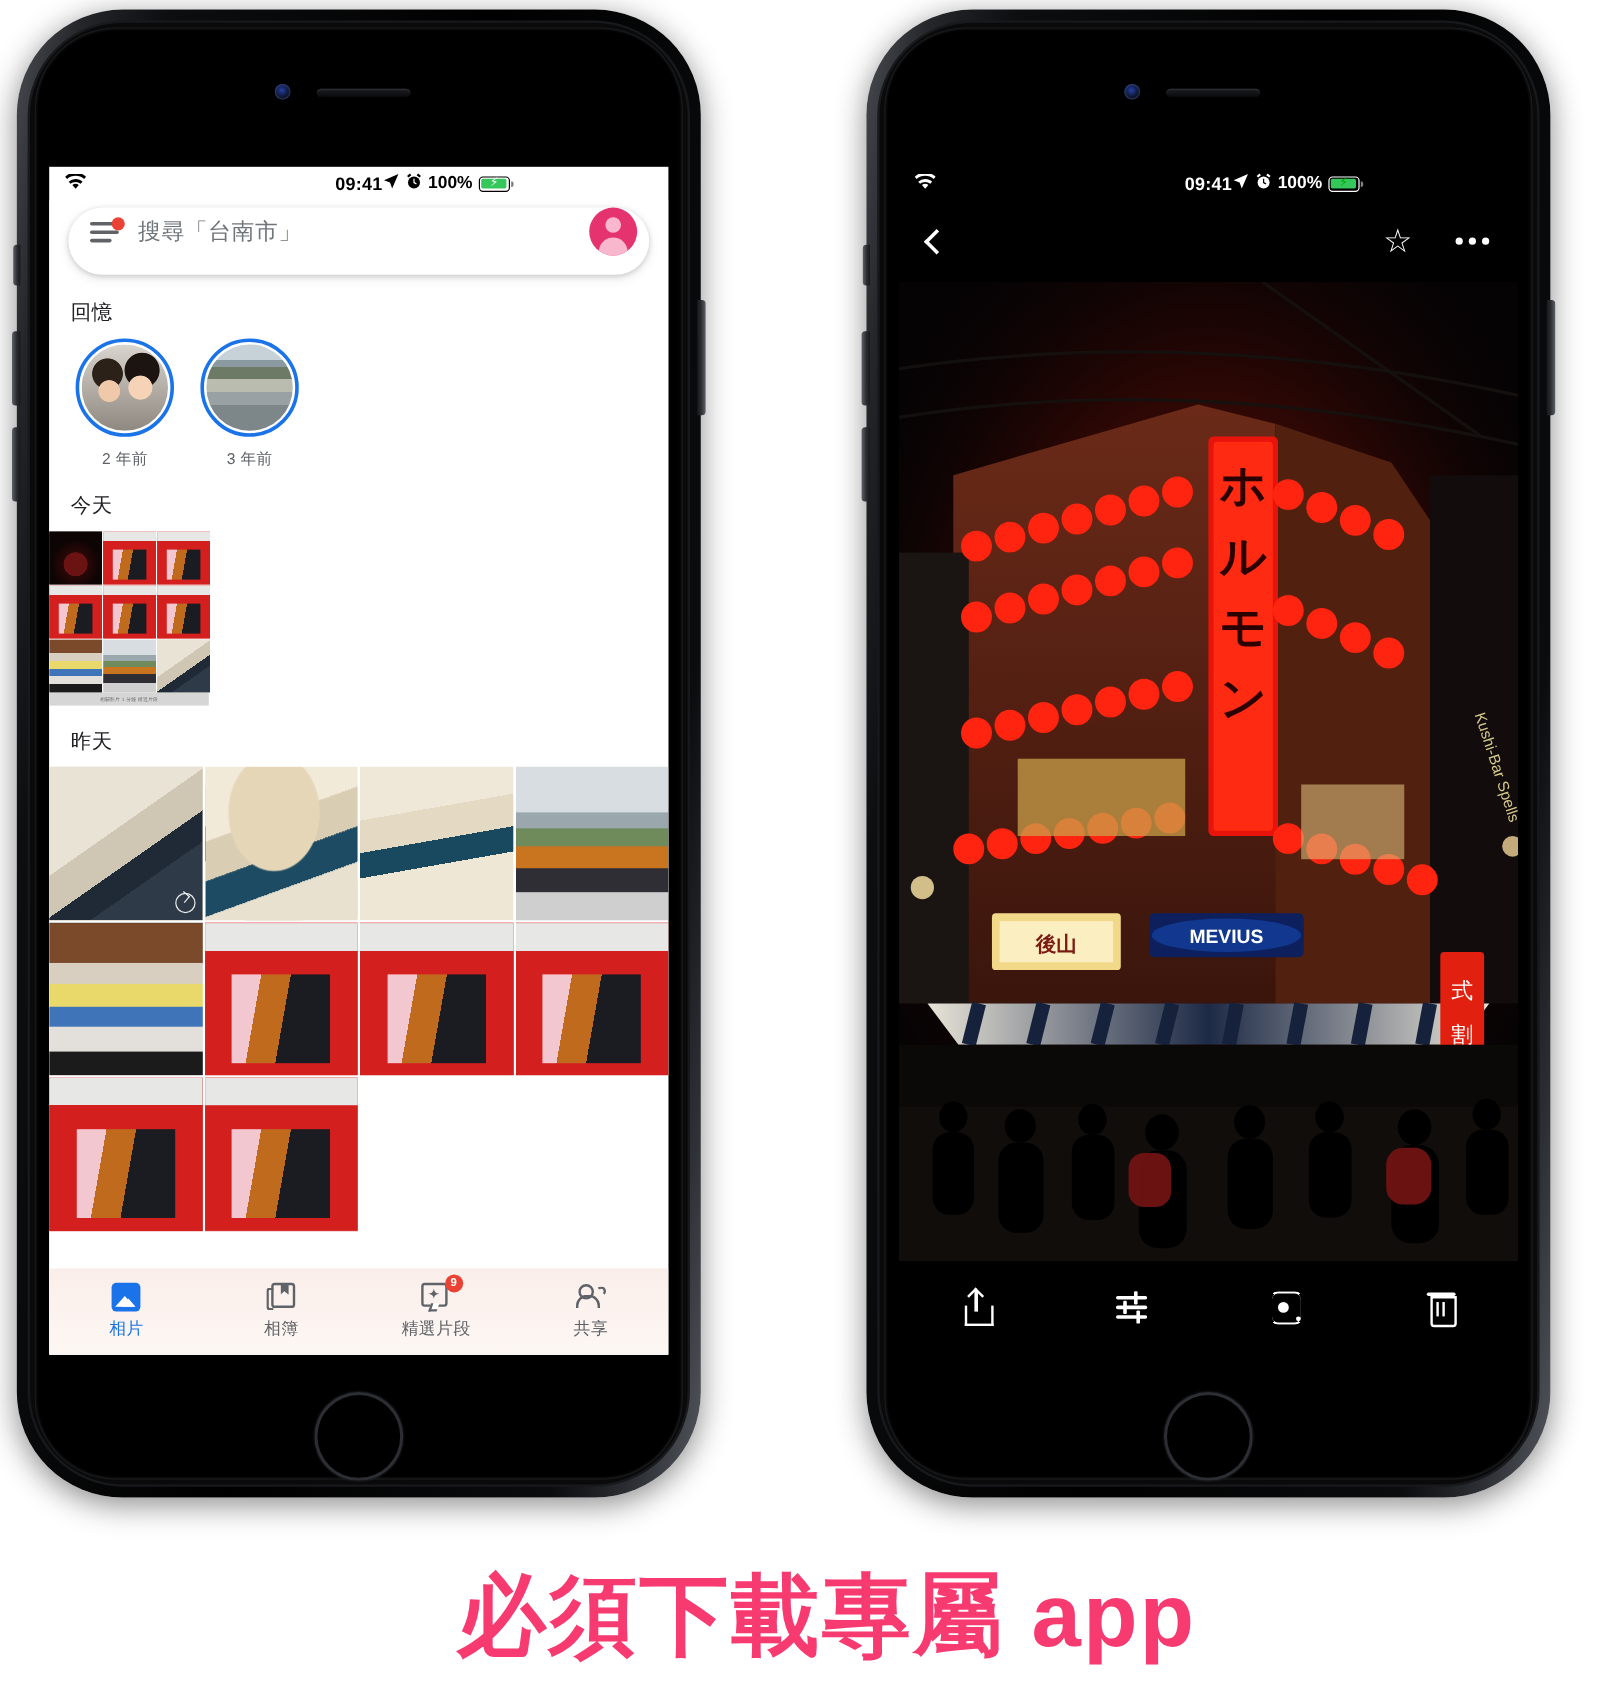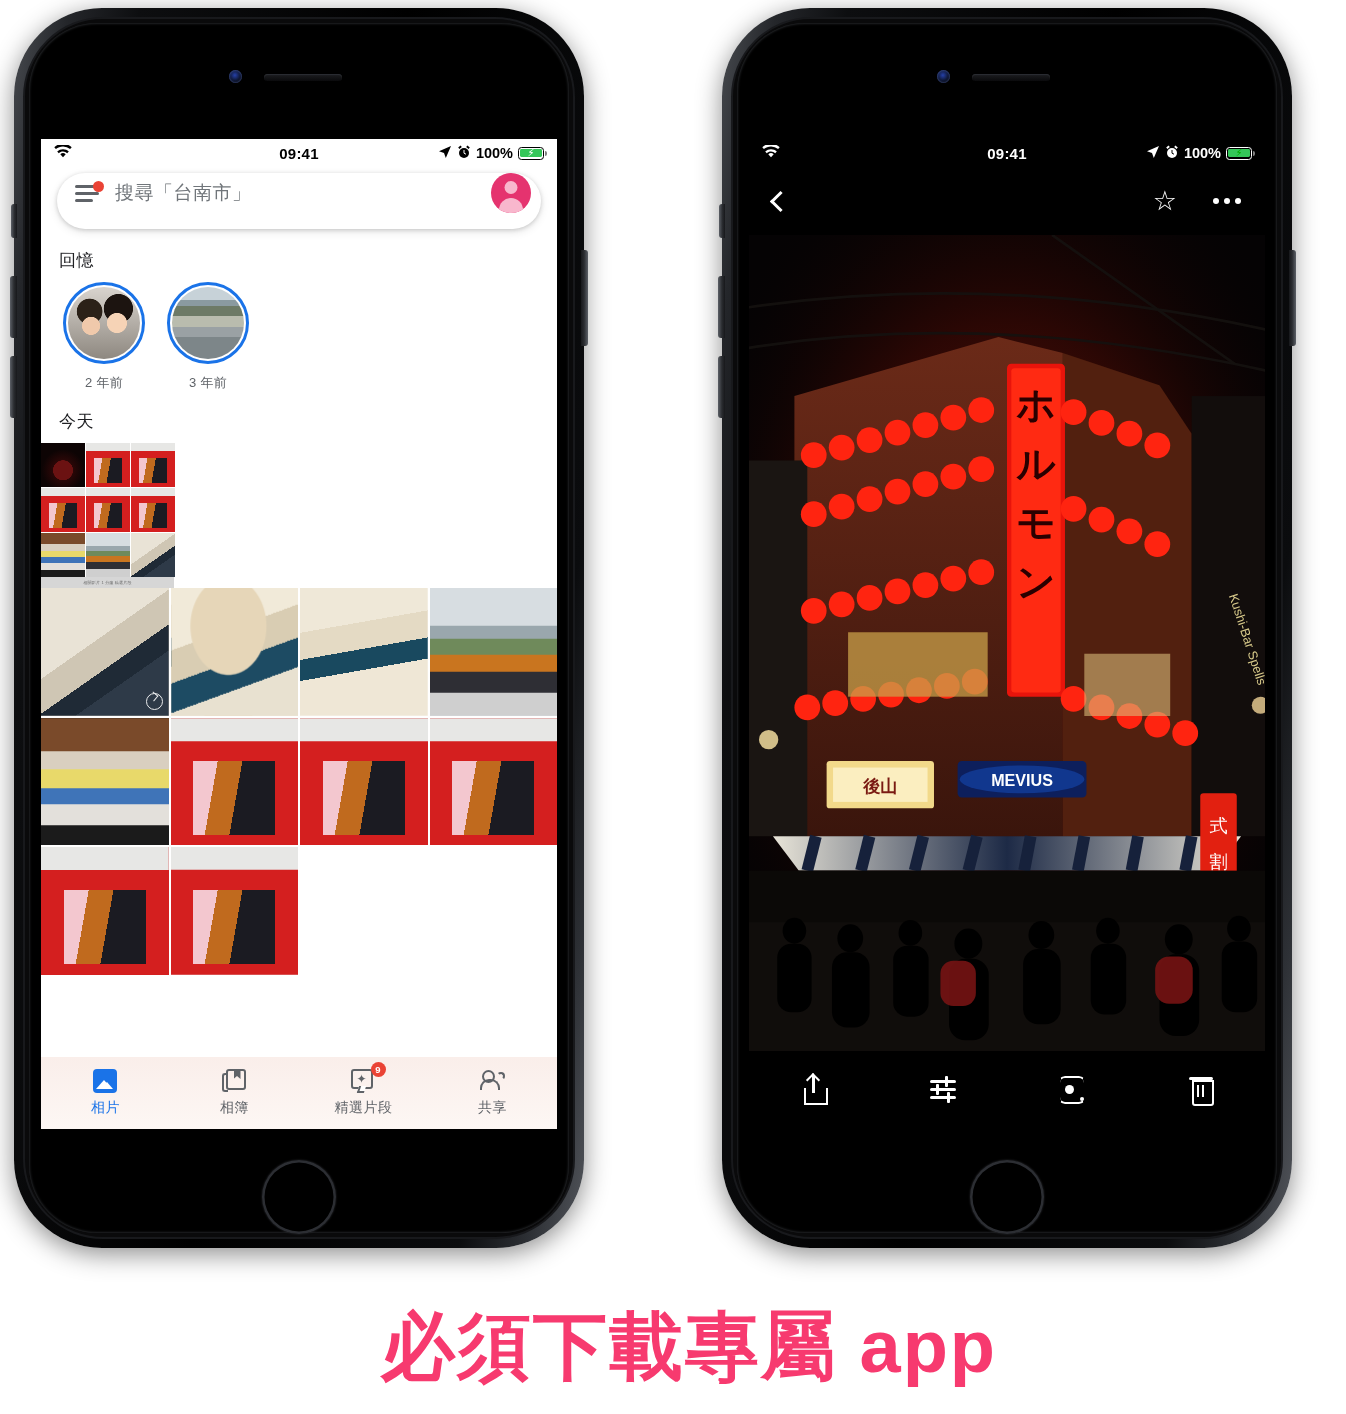--- a/index.html
+++ b/index.html
@@ -49,21 +49,21 @@
           width:74px; height:74px; border-radius:50%; background:#000;
           box-shadow: inset 0 0 0 2.5px #2c2e33, 0 0 2px #303237; }
 
   
   .screen { position:absolute; left:27px; top:131px; width:516px; height:990px; overflow:hidden; background:#fff; }
   .screen.dark { background:#000; }
 
   
   .statusbar { height:28px; display:flex; align-items:center; padding:0 13px; font-size:14.5px; font-weight:bold; }
   .sb-left, .sb-right { display:flex; align-items:center; gap:5px; flex:1; }
-  .sb-right { justify-content:flex-end; }
+  .sb-right { justify-content:flex-start; }
   .sb-center { font-size:15px; letter-spacing:.2px; }
   .dark .statusbar { color:#fff; }
   .light .statusbar { color:#000; }
 
   .ic { display:inline-block; vertical-align:middle; }
   .batt { width:26px; height:13px; border-radius:3.5px; position:relative;
           border:1.4px solid currentColor; padding:1.4px; }
   .batt::after { content:""; position:absolute; right:-4px; top:3.2px; width:2.2px; height:5px;
                  border-radius:0 2px 2px 0; background:currentColor; opacity:.5; }
   .batt i { display:block; height:100%; width:100%; background:#34c759; border-radius:1.4px; }
@@ -317,20 +317,21 @@
             <div class="cell p-red"></div>
             <div class="cell p-red"></div>
             <div class="cell p-red"></div>
             <div class="cell p-stuff"></div>
             <div class="cell p-girl"></div>
             <div class="cell p-dog1"></div>
           </div>
           <div class="mini-cap">相關影片 1 分鐘 精選片段</div>
         </div>
 
+        <div class="sechead">昨天</div>
         <div class="grid4">
           <div class="cell p-dog1">
               <div class="badge-loop"></div>
             </div>
           <div class="cell p-dog2"></div>
           <div class="cell p-dog3"></div>
           <div class="cell p-girl"></div>
           <div class="cell p-stuff"></div>
           <div class="cell p-red"></div>
           <div class="cell p-red"></div>

